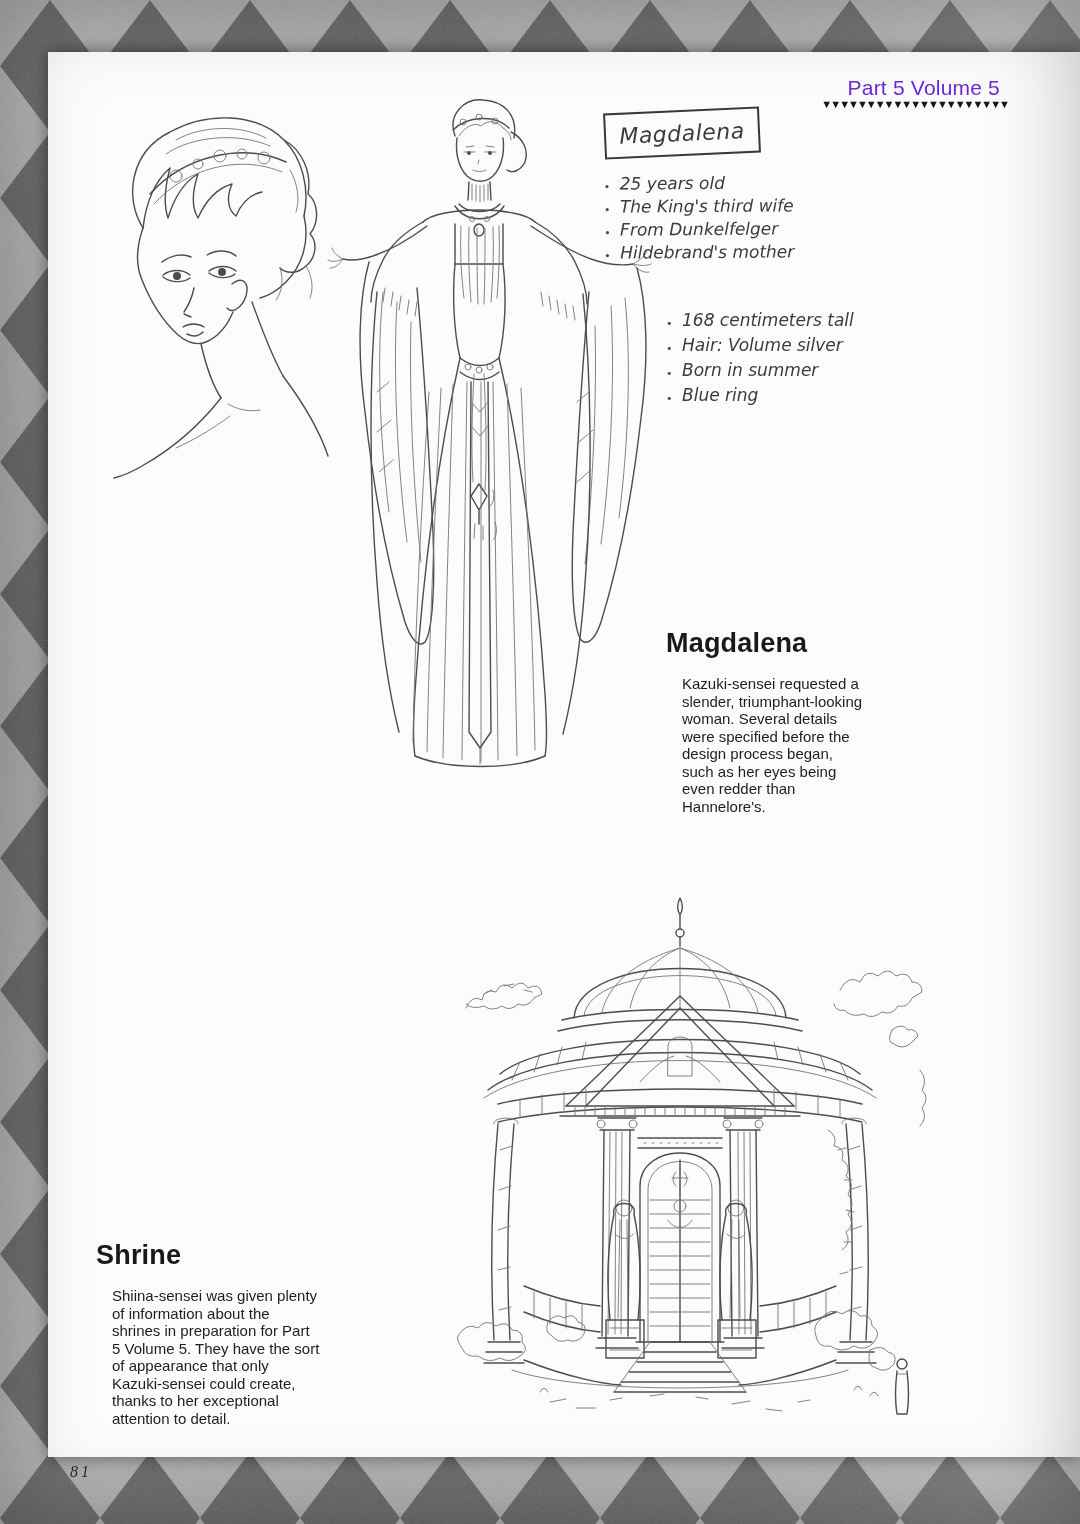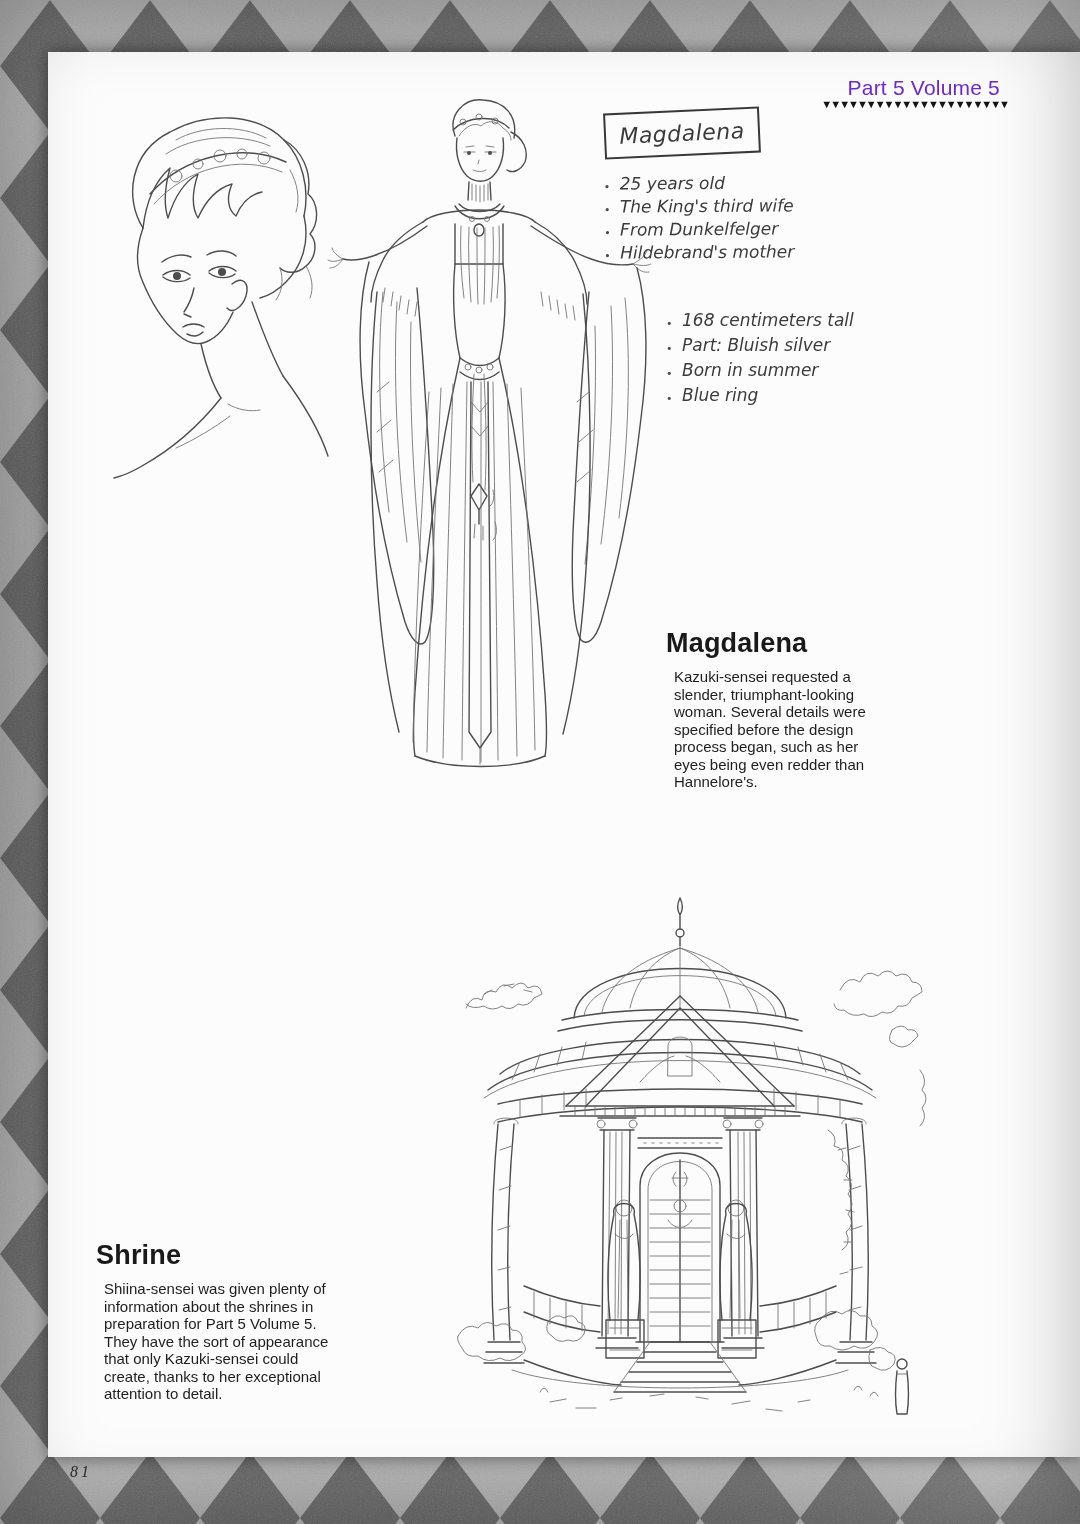--- a/index.html
+++ b/index.html
@@ -39,21 +39,21 @@
   .hw-list li{position:relative;padding-left:18px;text-indent:0;}
   .hw-list li::before{content:"\2022";position:absolute;left:2px;top:3px;font-size:11px;color:#4a4a4a;}
   .list1{left:554px;top:120px;width:200px;font-size:17px;transform:rotate(-.4deg);}
   .list1 li{line-height:23px;}
   .list2{left:616px;top:212px;width:215px;font-size:17px;margin-top:44px;}
   .list2 li{line-height:25px;}
 
   
   .print-section{position:absolute;color:#1e1e1e;}
   .print-section h2{margin:0 0 9px 0;font-size:27px;font-weight:bold;color:#191919;letter-spacing:.2px;}
-  .print-section p{margin:8px;font-size:15px;line-height:17.5px;}
+  .print-section p{margin:16px;font-size:15px;line-height:17.5px;}
   .sec-magdalena{left:618px;top:576px;width:218px;}
   .sec-shrine{left:48px;top:1188px;width:242px;}
 
   .page-number{
     position:absolute;left:70px;top:1463px;
     font-family:"Liberation Serif",serif;font-style:italic;
     font-size:16px;letter-spacing:3px;color:#2b2b2b;
   }
 
   
@@ -187,21 +187,21 @@
 
     <ul class="hw hw-list list1">
       <li>25 years old</li>
       <li>The King's third wife</li>
       <li>From Dunkelfelger</li>
       <li>Hildebrand's mother</li>
     </ul>
 
     <ul class="hw hw-list list2">
       <li>168 centimeters tall</li>
-      <li>Part: Bluish silver</li>
+      <li>Hair: Volume silver</li>
       <li>Born in summer</li>
       <li>Blue ring</li>
     </ul>
 
     <section class="print-section sec-magdalena">
       <h2>Magdalena</h2>
       <p>Kazuki-sensei requested a slender, triumphant-looking woman. Several details were specified before the design process began, such as her eyes being even redder than Hannelore's.</p>
     </section>
 
     <svg class="sk" style="left:352px;top:838px" width="560" height="535" viewBox="0 0 560 535" role="img">

